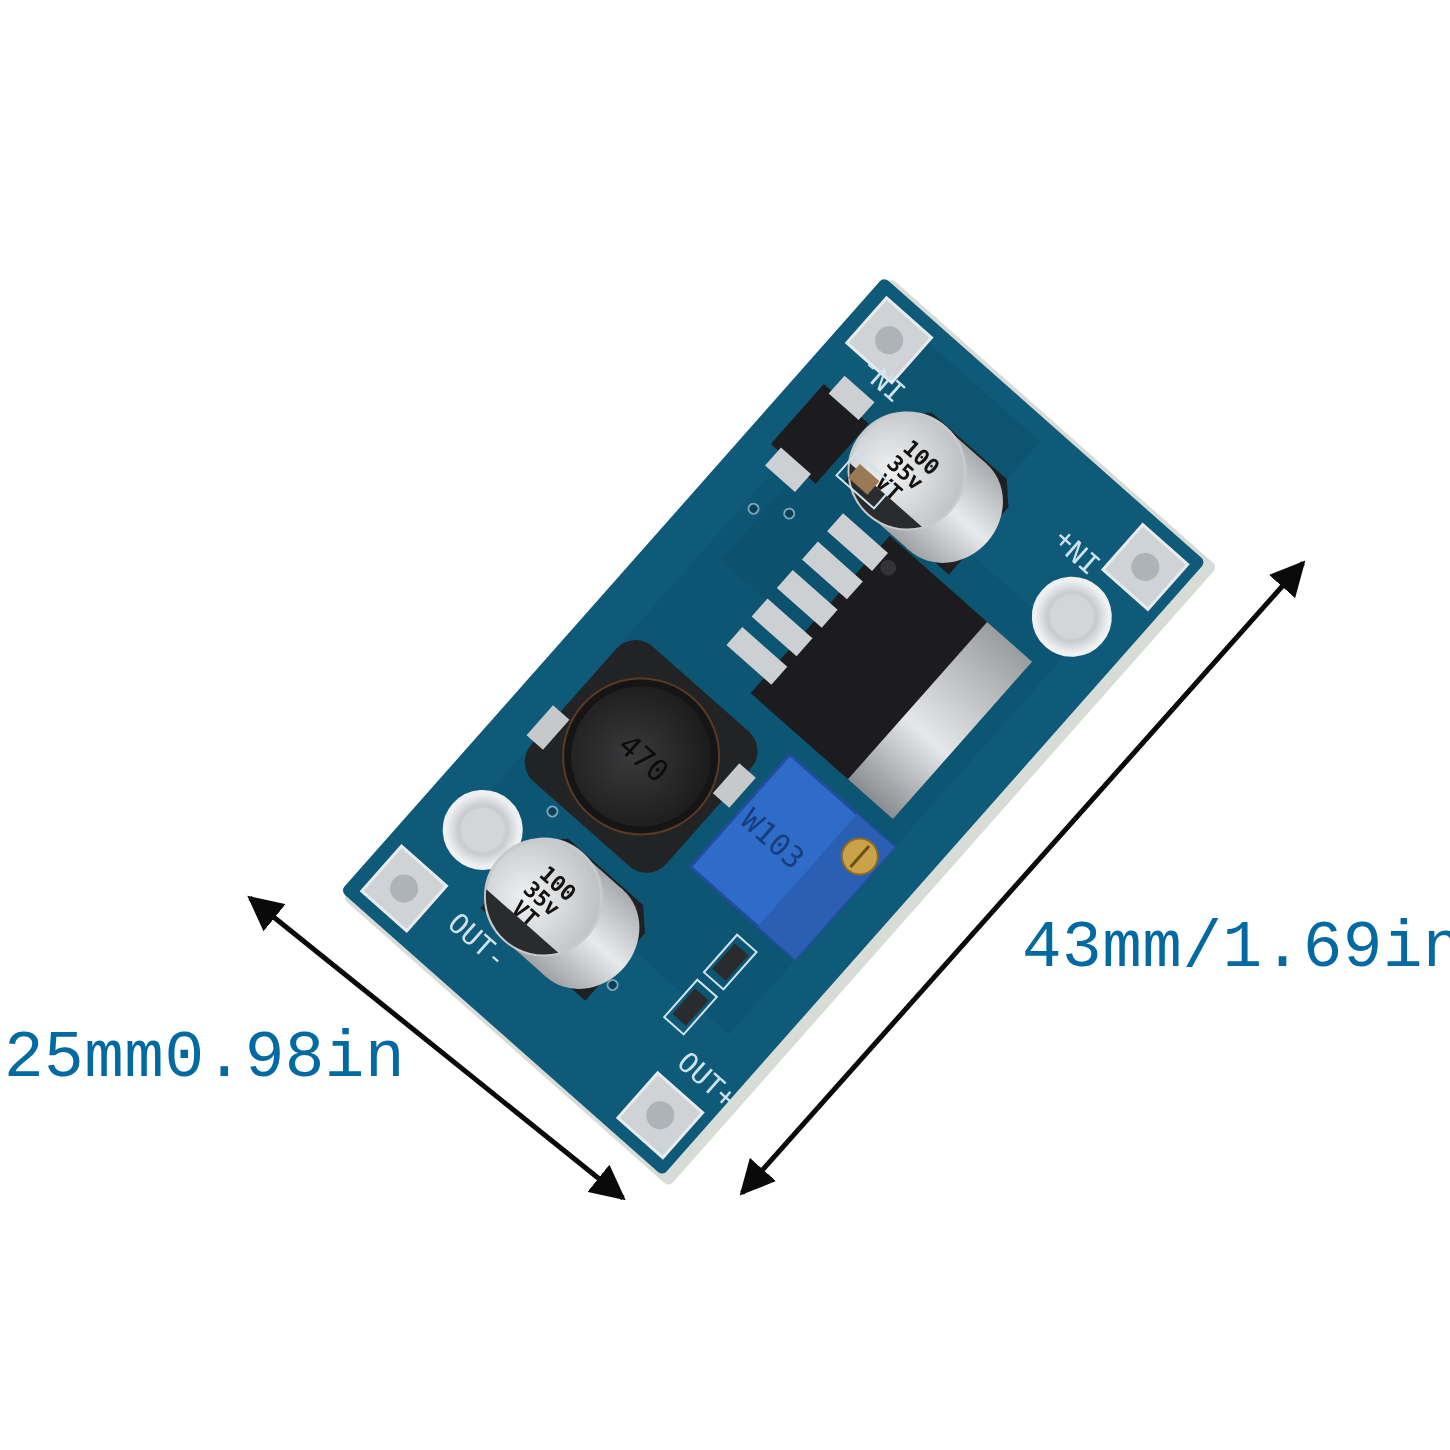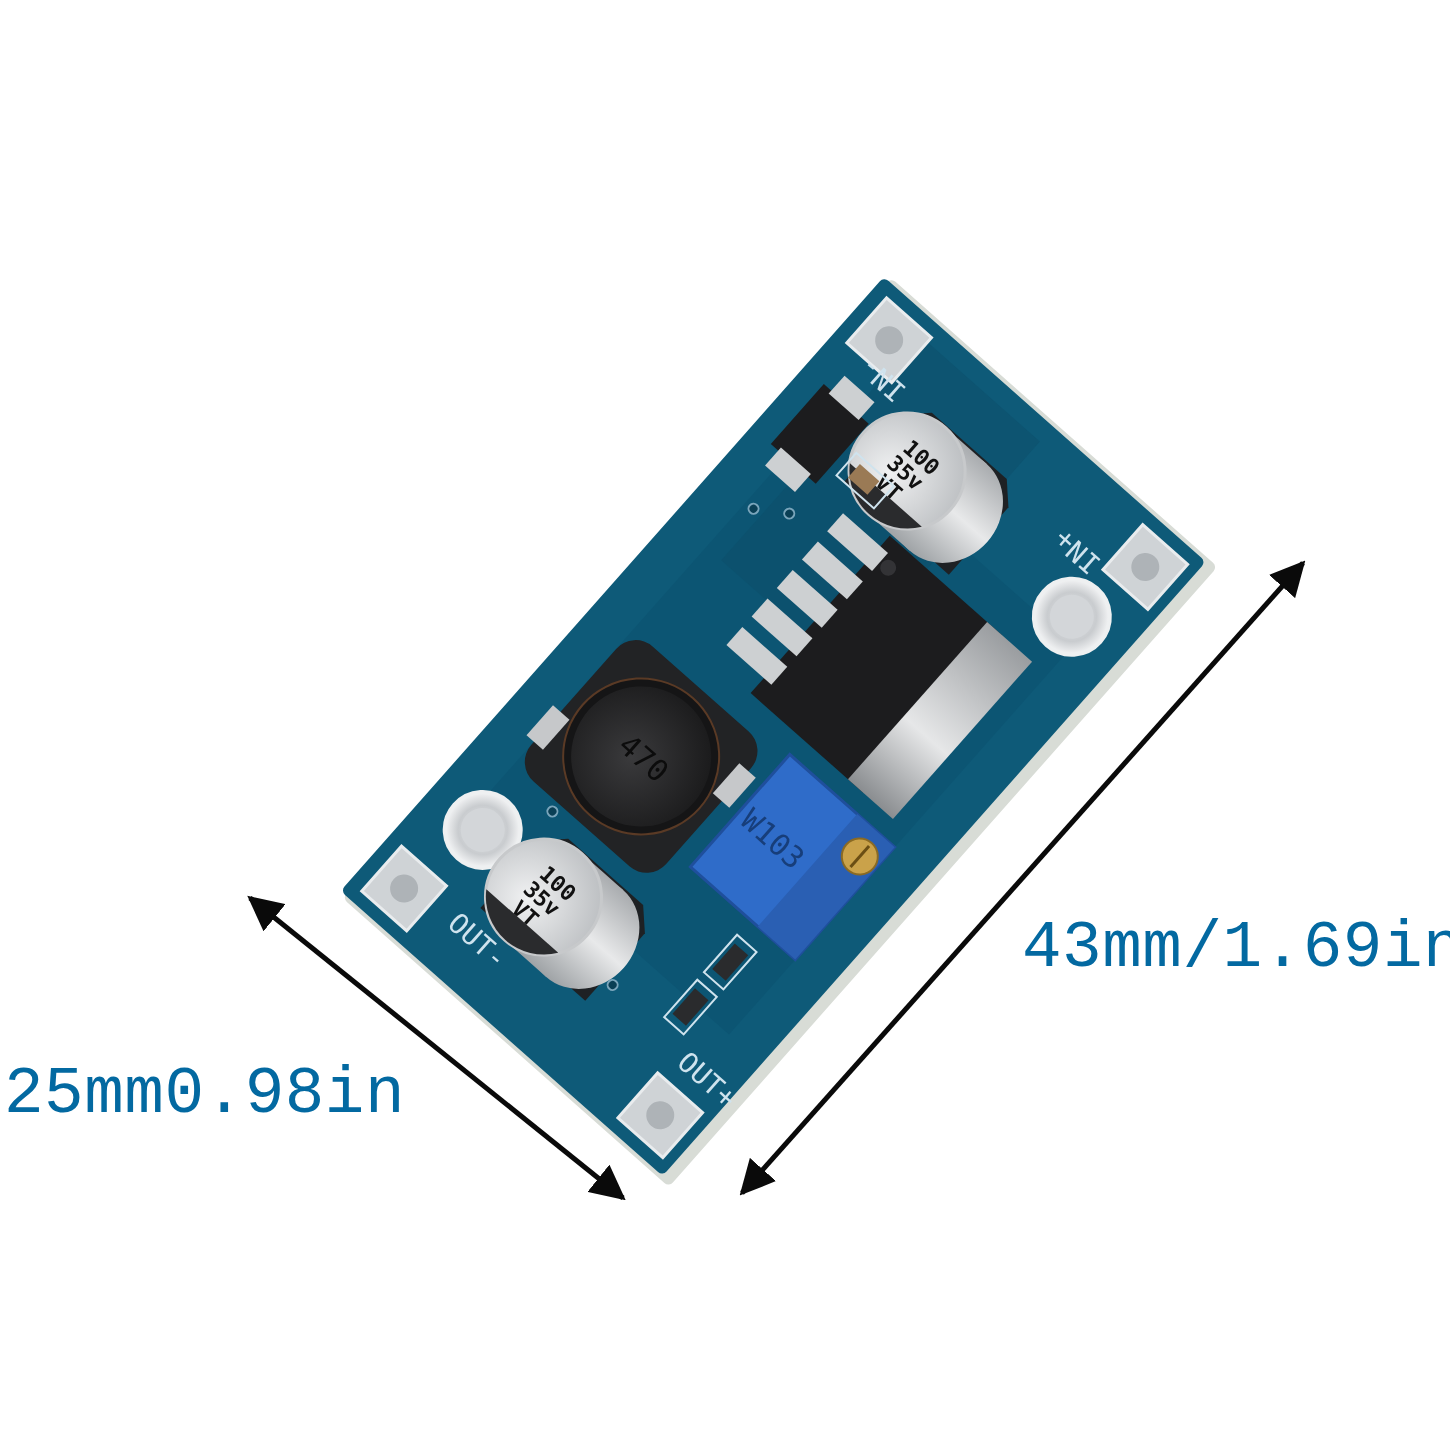--- a/index.html
+++ b/index.html
@@ -1,19 +1,19 @@
 <!DOCTYPE html>
 <html><head>
 <meta charset="utf-8">
 <style>
   html,body{margin:0;padding:0;background:#ffffff;}
   body{width:1450px;height:1450px;position:relative;overflow:hidden;font-family:"Liberation Sans",sans-serif;}
   #stage{position:absolute;left:0;top:0;width:1450px;height:1450px;}
   .dim-label{position:absolute;font-family:Liberation Mono, monospace;font-size:66px;color:#0369a1;letter-spacing:0.5px;white-space:nowrap;line-height:1;}
-  #label-width{left:4px;top:1062px;}
+  #label-width{left:4px;top:1026px;}
   #label-length{left:1022px;top:916px;}
   .silk{font-family:"DejaVu Sans Mono",monospace;}
   .captext{font-family:"DejaVu Sans Mono",monospace;font-weight:bold;}
 </style>
 </head>
 <body>
 
 <svg id="stage" viewBox="0 0 1450 1450" xmlns="http://www.w3.org/2000/svg">
   <defs>
     <radialGradient id="capTop" cx="40%" cy="40%" r="70%">

